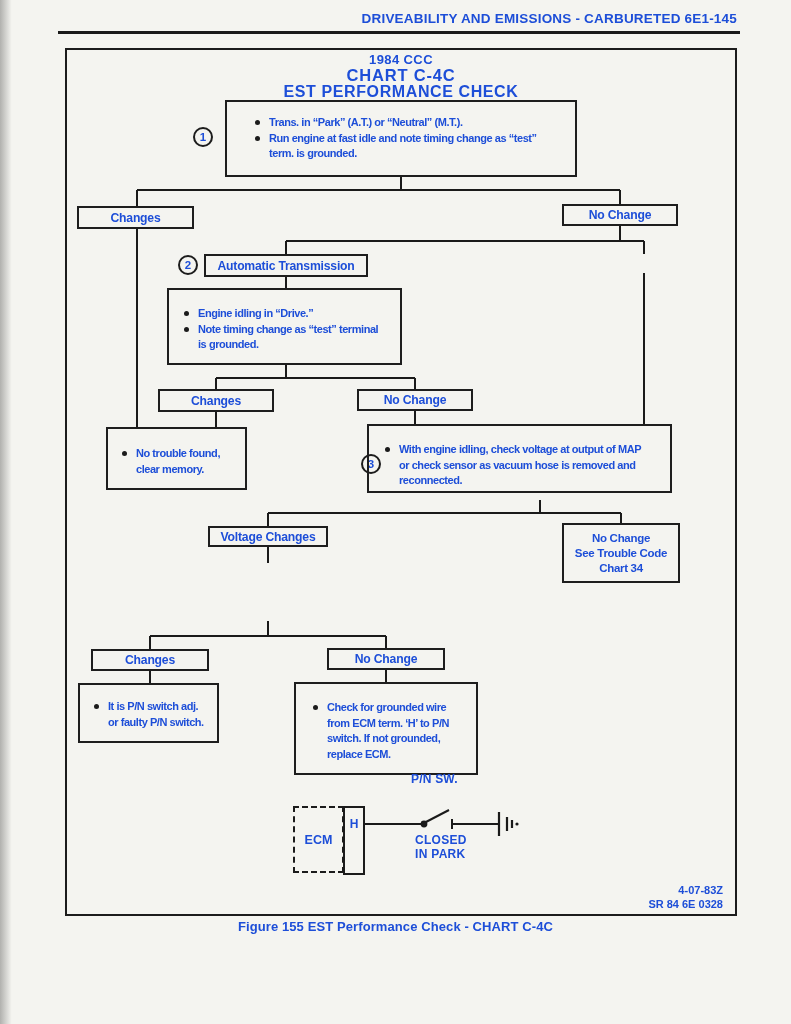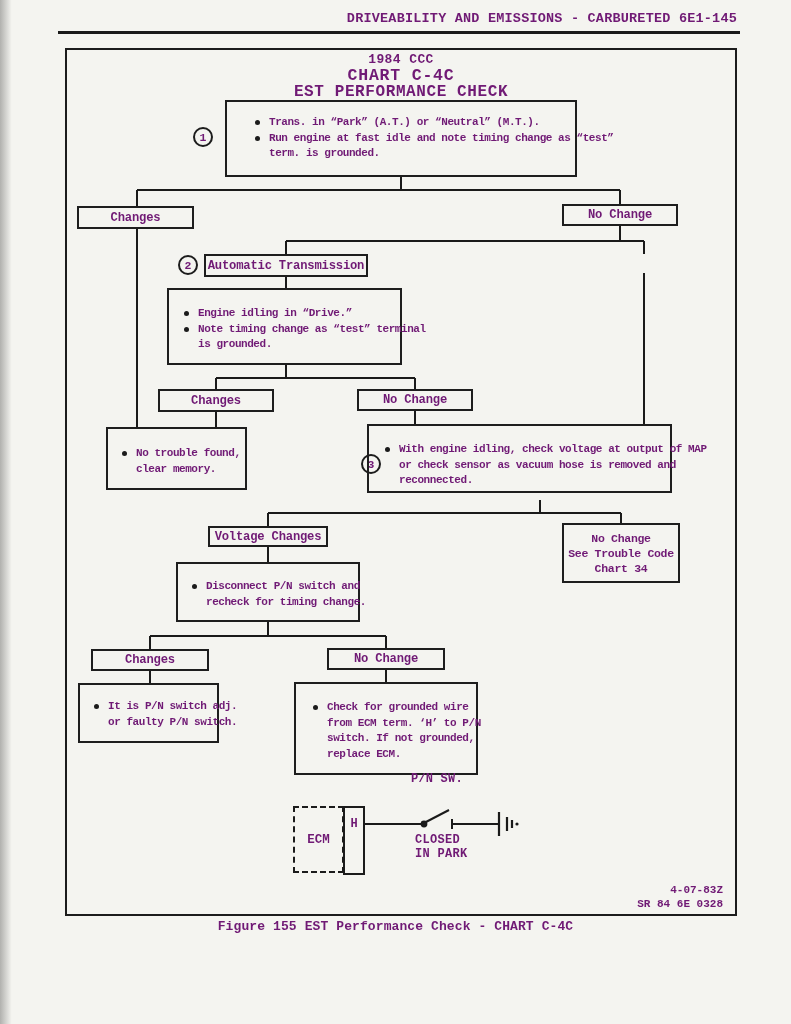--- a/index.html
+++ b/index.html
@@ -1,19 +1,19 @@
 <!DOCTYPE html>
 <html><head>
 <meta charset="utf-8">
 <style>
   html,body{margin:0;padding:0;background:#e9e9e6;}
   .sheet{
     position:relative; width:791px; height:1024px; overflow:hidden;
-    background:#f4f4f0; color:#701a75;
-    font-family:Liberation Mono, monospace; font-weight:bold;
+    background:#f4f4f0; color:#1d4ed8;
+    font-family:Liberation Sans, sans-serif; font-weight:bold;
   }
   .scan-edge{position:absolute;left:0;top:0;width:13px;height:100%;
     background:linear-gradient(90deg, rgba(110,110,108,0.5), rgba(110,110,108,0) 90%);}
   .hdr{position:absolute;top:11px;right:54px;font-size:13.5px;letter-spacing:.2px;white-space:nowrap;}
   .hdr-rule{position:absolute;left:58px;top:31px;width:682px;height:2.5px;background:#1a1a1a;}
   .frame{position:absolute;left:65px;top:48px;width:672px;height:868px;border:2px solid #1c1c1c;box-sizing:border-box;}
   .title{position:absolute;left:65px;width:672px;text-align:center;white-space:nowrap;}
   .t1{top:52px;font-size:13px;letter-spacing:.4px;}
   .t2{top:66px;font-size:16.5px;letter-spacing:.8px;}
   .t3{top:83px;font-size:16px;letter-spacing:.6px;}
@@ -145,30 +145,20 @@
       </div>
   </div>
 
   <div class="box lab" style="left:208px;top:526px;width:120px;height:21px;">Voltage Changes</div>
   <div class="box centerbox" style="left:562px;top:523px;width:118px;height:60px;">
     <div>No Change</div>
     <div>See Trouble Code</div>
     <div>Chart 34</div>
   </div>
 
-  <div class="box content" style="left:176px;top:562px;width:184px;height:60px;padding:15px 4px 0 14px;">
-    <div class="brow">
-        <span class="dot"></span>
-        <span>Disconnect P/N switch and</span>
-      </div>
-    <div class="brow cont">
-        <span class="dot"></span>
-        <span>recheck for timing change.</span>
-      </div>
-  </div>
 
   <div class="box lab" style="left:91px;top:649px;width:118px;height:22px;">Changes</div>
   <div class="box lab" style="left:327px;top:648px;width:118px;height:22px;">No Change</div>
 
   <div class="box content" style="left:78px;top:683px;width:141px;height:60px;padding:14px 2px 0 14px;">
     <div class="brow">
         <span class="dot"></span>
         <span>It is P/N switch adj.</span>
       </div>
     <div class="brow cont">

